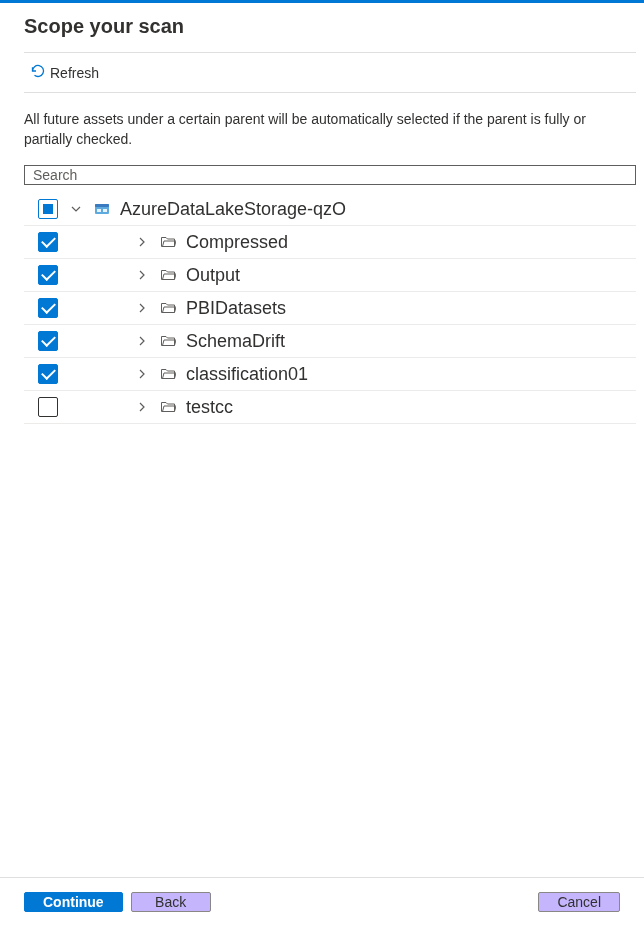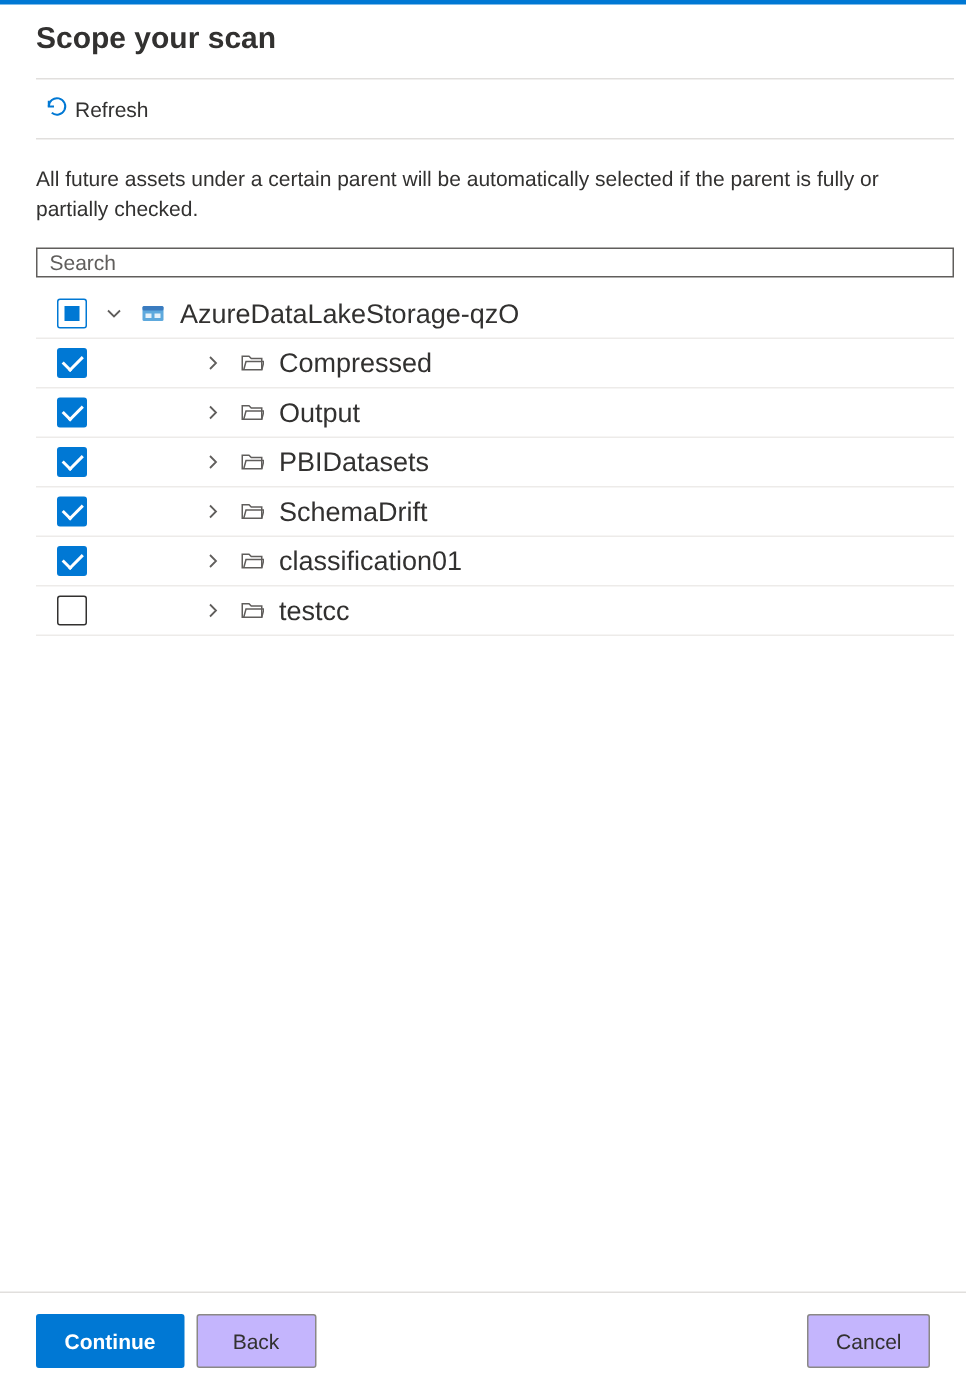--- a/index.html
+++ b/index.html
@@ -152,21 +152,21 @@
     .footer {
       border-top: 1px solid #e1dfdd;
       padding: 14px 24px;
       display: flex;
       gap: 8px;
     }
     .footer-spacer {
       flex: 1;
     }
     .btn {
-      height: 36px;
+      height: 20px;
       padding: 0 18px;
       font-size: 14px;
       font-family: inherit;
       border-radius: 2px;
       cursor: pointer;
       min-width: 80px;
     }
     .btn-primary {
       background: #0078d4;
       color: #ffffff;

